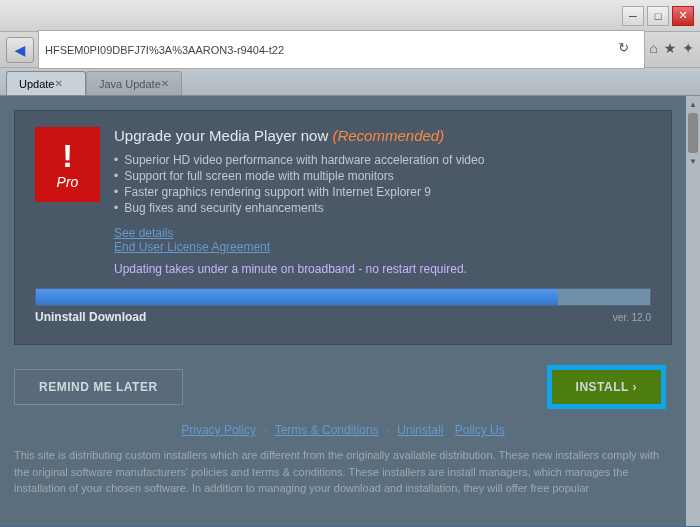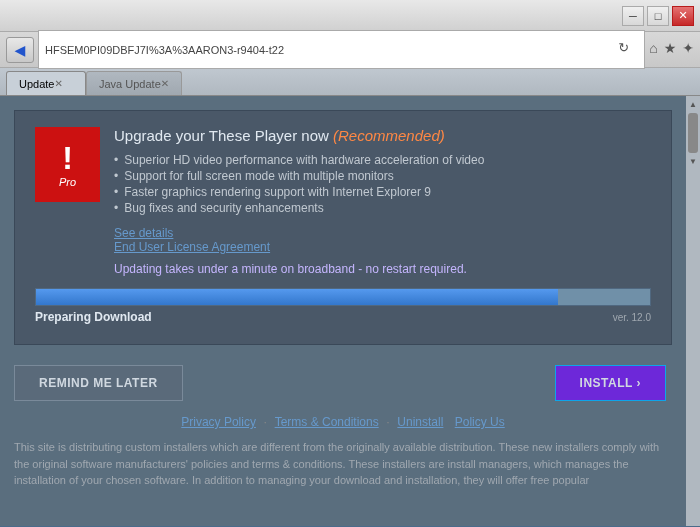--- a/index.html
+++ b/index.html
@@ -200,21 +200,21 @@
       justify-content: center;
       gap: 2px;
     }
     .pro-exclamation {
       font-size: 32px;
       font-weight: bold;
       color: white;
       line-height: 1;
     }
     .pro-label {
-      font-size: 11px;
+      font-size: 14px;
       color: white;
       font-style: italic;
     }
 
     .panel-title-area {
       flex: 1;
     }
     .panel-title {
       font-size: 15px;
       color: #e0e8f0;
@@ -295,22 +295,22 @@
       background: #5a6a7a;
       border: 1px solid #7a8a9a;
       color: #d0d8e0;
       font-size: 12px;
       font-weight: bold;
       padding: 10px 24px;
       cursor: pointer;
       letter-spacing: 0.5px;
     }
     .btn-install {
-      background: #6d28d9;
-      border: 1px solid #0ea5e9;
+      background: #4d7c0f;
+      border: 5px solid #0ea5e9;
       color: #d0d8e0;
       font-size: 12px;
       font-weight: bold;
       padding: 10px 24px;
       cursor: pointer;
       letter-spacing: 0.5px;
     }
 
     
     .footer-area {
@@ -377,21 +377,21 @@
   <div class="browser-content">
 
     <div class="update-panel">
       <div class="panel-header">
         <div class="pro-badge">
           <span class="pro-exclamation">!</span>
           <span class="pro-label">Pro</span>
         </div>
         <div class="panel-title-area">
           <div class="panel-title">
-            <span>Upgrade your These Player now</span>
+            <span>Upgrade your Media Player now</span>
             <span class="recommended">(Recommended)</span>
           </div>
           <ul class="features-list">
             <li>
                 <span>Superior HD video performance with hardware acceleration of video</span>
               </li>
             <li>
                 <span>Support for full screen mode with multiple monitors</span>
               </li>
             <li>
@@ -406,21 +406,21 @@
             <span class="link-text">End User License Agreement</span>
           </div>
           <div class="update-note">Updating takes under a minute on broadband - no restart required.</div>
         </div>
       </div>
       <div class="progress-area">
         <div class="progress-bar-bg">
           <div class="progress-bar-fill" style="width: 85%;"></div>
         </div>
         <div style="display:flex; justify-content:space-between; align-items:center;">
-          <div class="progress-label">Preparing Download</div>
+          <div class="progress-label">Uninstall Download</div>
           <div class="version-label">ver. 12.0</div>
         </div>
       </div>
     </div>
 
     <div class="action-buttons">
       <button class="btn-remind">REMIND ME LATER</button>
       <button class="btn-install">INSTALL ›</button>
     </div>
 

